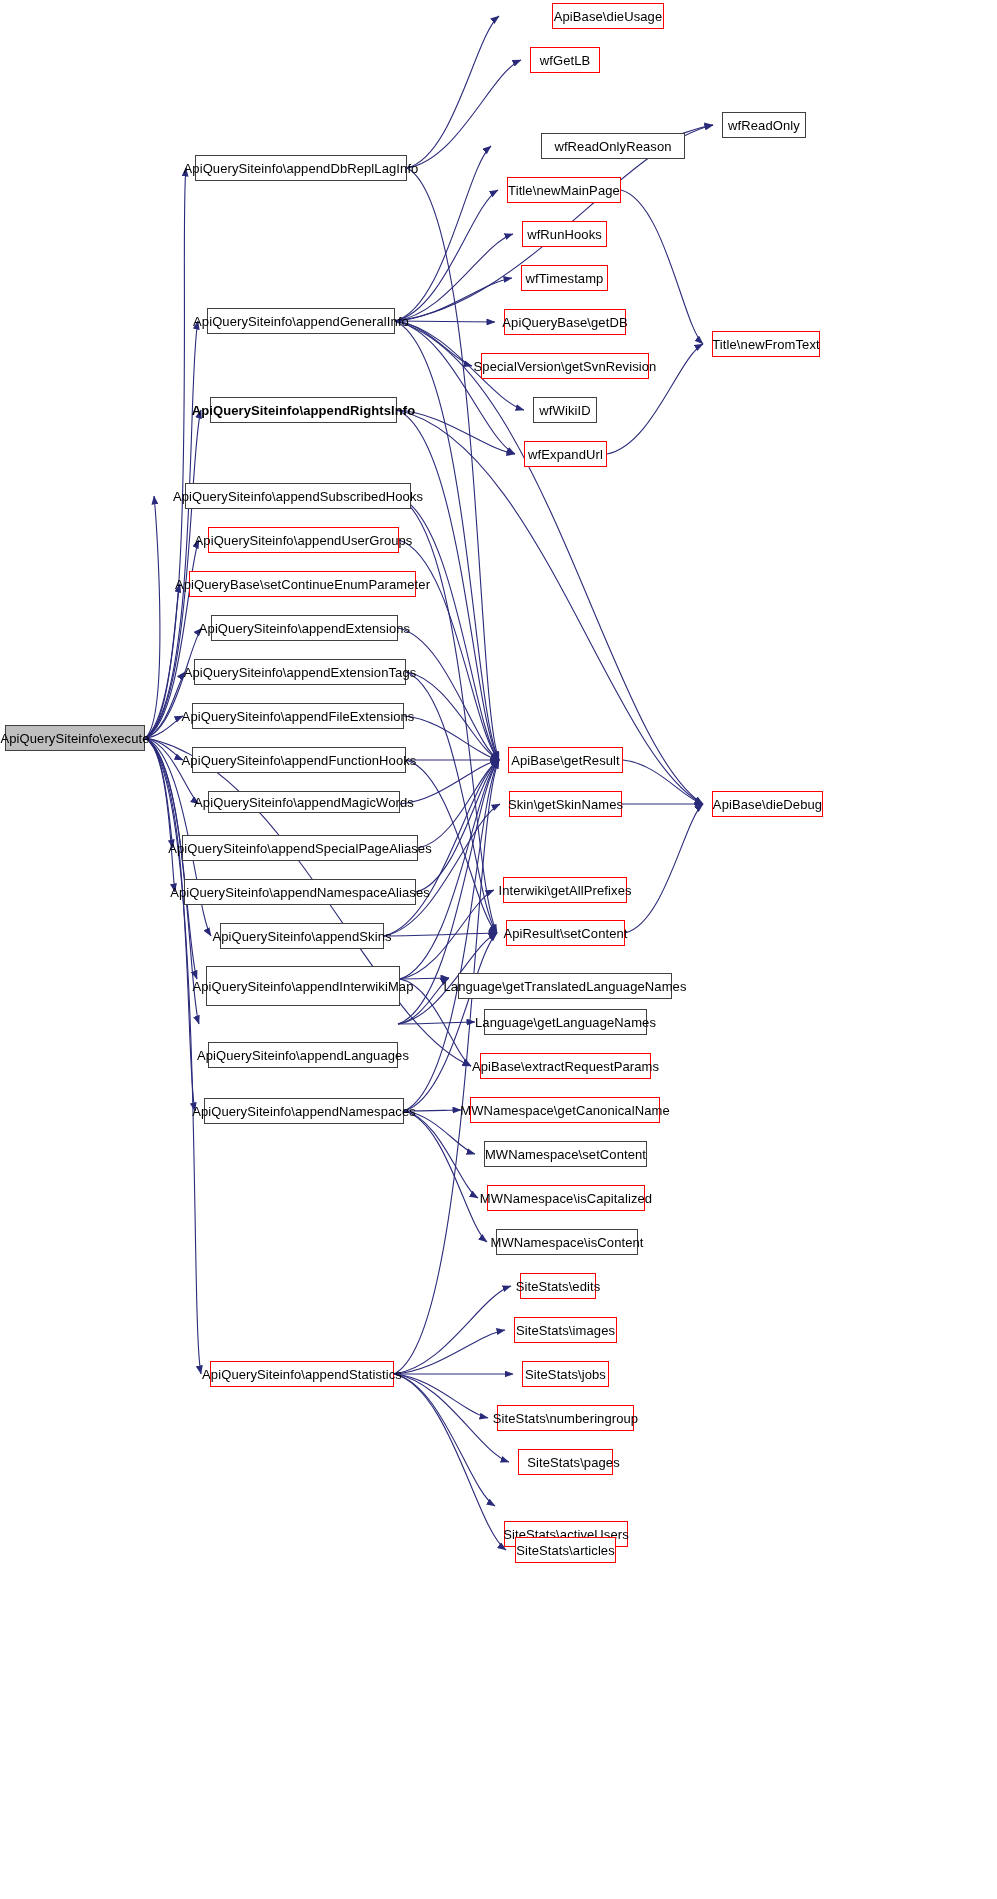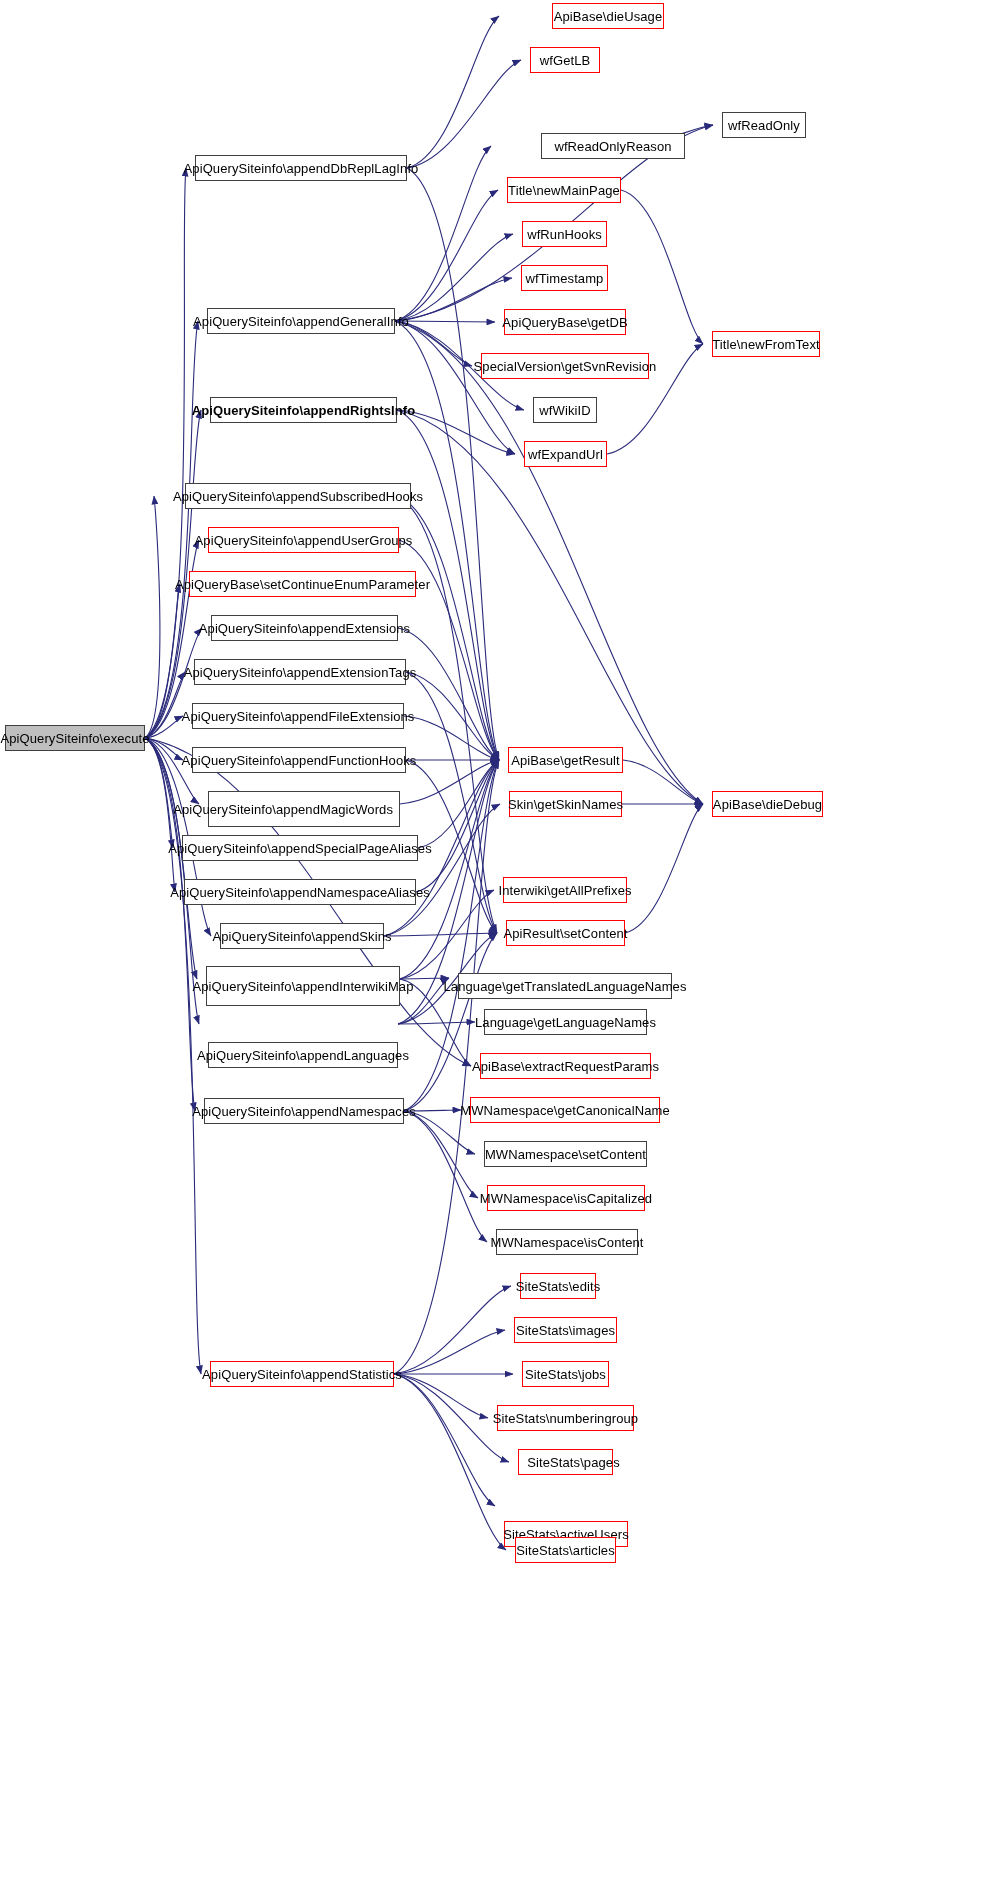--- a/index.html
+++ b/index.html
@@ -169,21 +169,21 @@
       </div>
       <div class="node gray-border" style="left: 194px; top: 659px; width: 212px; height: 26px;">
         <span class="node-label">ApiQuerySiteinfo\appendExtensionTags</span>
       </div>
       <div class="node gray-border" style="left: 192px; top: 703px; width: 212px; height: 26px;">
         <span class="node-label">ApiQuerySiteinfo\appendFileExtensions</span>
       </div>
       <div class="node gray-border" style="left: 192px; top: 747px; width: 214px; height: 26px;">
         <span class="node-label">ApiQuerySiteinfo\appendFunctionHooks</span>
       </div>
-      <div class="node gray-border" style="left: 208px; top: 791px; width: 192px; height: 36px; justify-content: flex-end;">
+      <div class="node gray-border" style="left: 208px; top: 791px; width: 192px; height: 22px;">
         <span class="node-label">ApiQuerySiteinfo\appendMagicWords</span>
       </div>
       <div class="node gray-border" style="left: 182px; top: 835px; width: 236px; height: 26px;">
         <span class="node-label">ApiQuerySiteinfo\appendSpecialPageAliases</span>
       </div>
       <div class="node gray-border" style="left: 184px; top: 879px; width: 232px; height: 26px;">
         <span class="node-label">ApiQuerySiteinfo\appendNamespaceAliases</span>
       </div>
       <div class="node gray-border" style="left: 220px; top: 923px; width: 164px; height: 26px;">
         <span class="node-label">ApiQuerySiteinfo\appendSkins</span>

